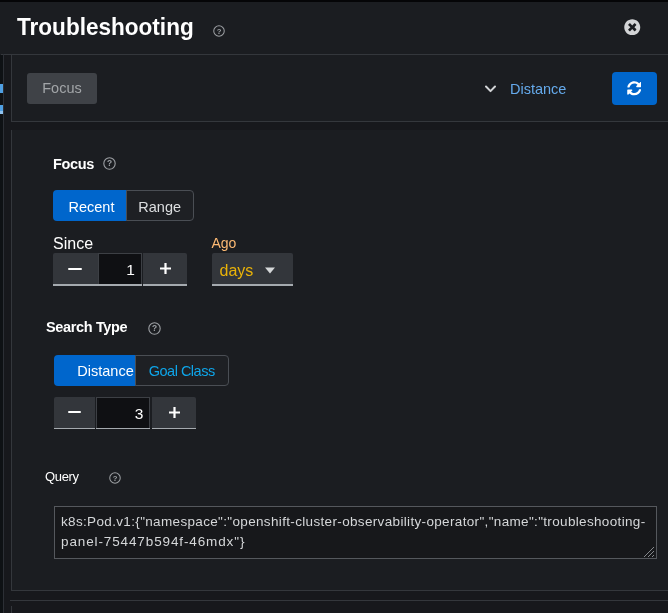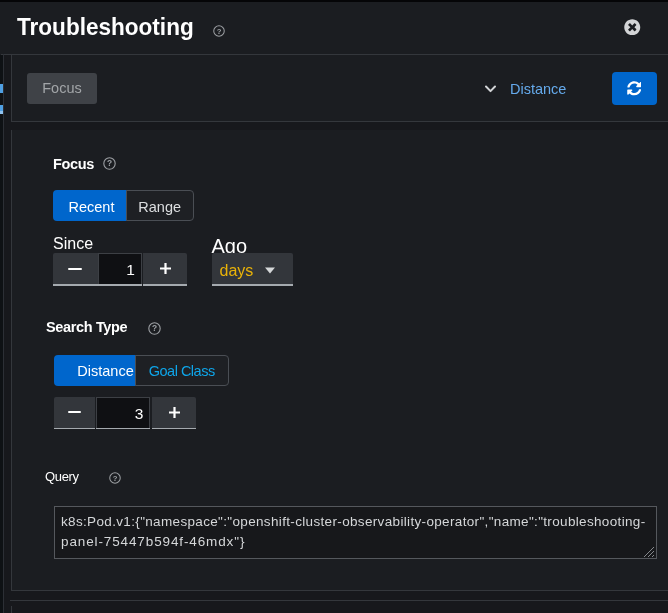--- a/index.html
+++ b/index.html
@@ -60,21 +60,21 @@
 <div class="abs" style="left:53px;top:155.6px;font-size:14.5px;font-weight:700;color:#fff;letter-spacing:-0.35px">Focus</div>
 <svg class="abs" style="left:103px;top:157px" width="13" height="13" viewBox="0 0 13 13">
     <circle cx="6.5" cy="6.5" r="5.7" fill="none" stroke="#9da0a4" stroke-width="1.1"></circle>
     <text x="6.5" y="9.4" font-size="8.4" font-weight="bold" text-anchor="middle" fill="#9da0a4" font-family="Liberation Sans">?</text>
   </svg>
 
 <div class="abs" style="left:53px;top:190.4px;width:77px;height:31px;background:#0066cc;border-radius:4px 0 0 4px;color:#fff;font-size:14.5px;line-height:34px;text-align:center">Recent</div>
 <div class="abs" style="left:125.8px;top:190.4px;width:67.8px;height:31px;background:#1e2024;border:1px solid #4a4e54;border-radius:0 4px 4px 0;color:#dcdee0;font-size:14.5px;line-height:32px;text-align:center">Range</div>
 
 <div class="abs" style="left:53px;top:235px;font-size:16px;color:#fff">Since</div>
-<div class="abs" style="left:211.5px;top:235px;font-size:20px;color:#ffffff">Ago</div>
+<div class="abs" style="left:211.5px;top:235px;font-size:14px;color:#fdba74">Ago</div>
 
 <div class="abs" style="left:53px;top:253px;width:44.5px;height:31px;background:#33363b;border-radius:2px 0 0 0"></div>
 <div class="abs" style="left:53px;top:284px;width:44.5px;height:1.5px;background:#a5aaaf"></div>
 <div class="abs" style="left:68.4px;top:267.8px;width:13.6px;height:2.3px;background:#fff;border-radius:1px"></div>
 <div class="abs" style="left:98.2px;top:253px;width:44.3px;height:31px;background:#0f1013;border:1px solid #3d4045;border-bottom:none;color:#fff;font-size:15.5px;line-height:31px;text-align:right;padding-right:6.5px">1</div>
 <div class="abs" style="left:98.2px;top:284px;width:44.3px;height:1.5px;background:#a5aaaf"></div>
 <div class="abs" style="left:143.2px;top:253px;width:43.8px;height:31px;background:#33363b;border-radius:0 2px 0 0"></div>
 <div class="abs" style="left:143.2px;top:284px;width:43.8px;height:1.5px;background:#a5aaaf"></div>
 <svg class="abs" style="left:159.8px;top:263.3px" width="11" height="11" viewBox="0 0 11 11">
     <path d="M4.4 0h2.2v4.4H11v2.2H6.6V11H4.4V6.6H0V4.4h4.4z" fill="#fff"></path>

